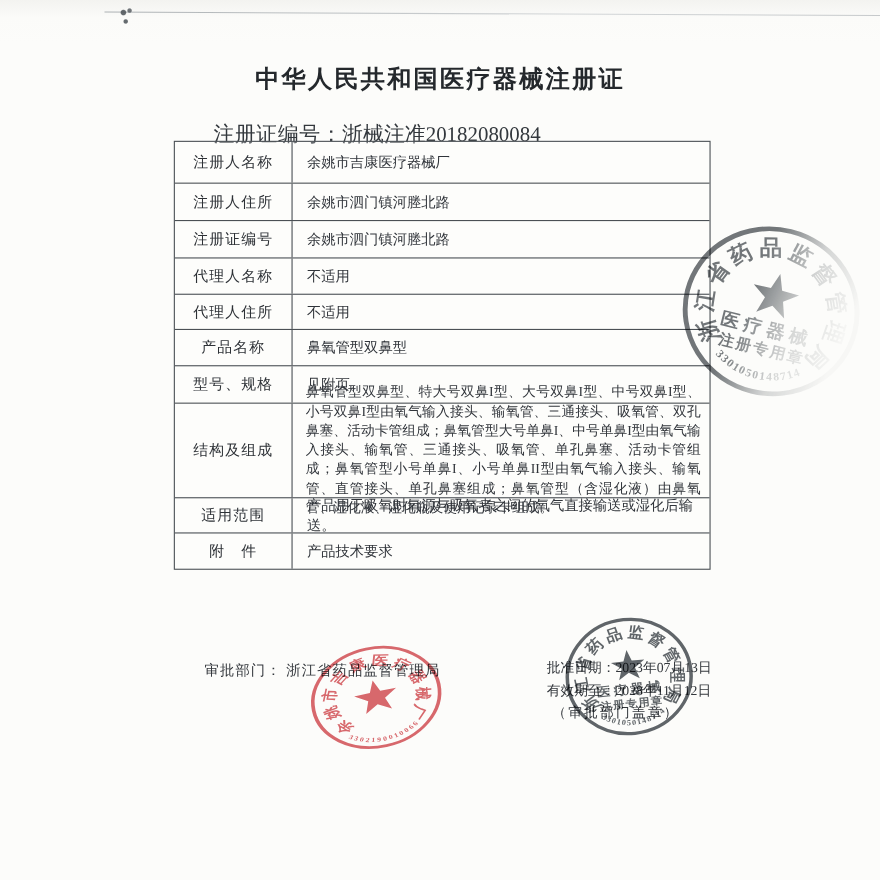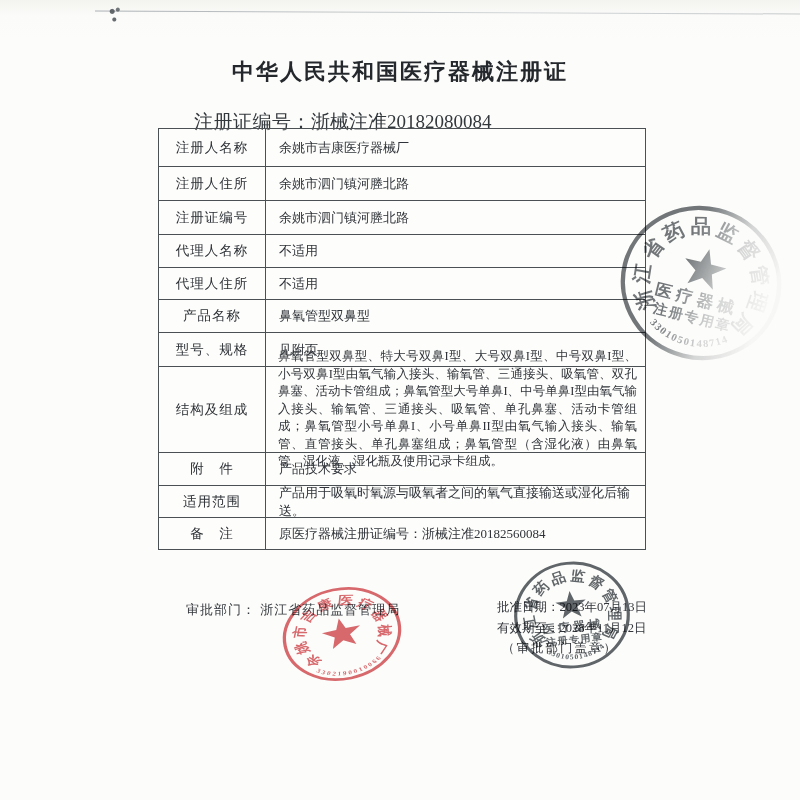--- a/index.html
+++ b/index.html
@@ -124,31 +124,27 @@
         <div class="tvalue">鼻氧管型双鼻型</div>
       </div>
       <div class="trow" style="height: 34px;">
         <div class="tlabel">型号、规格</div>
         <div class="tvalue">见附页。</div>
       </div>
       <div class="trow" style="height: 86px;">
         <div class="tlabel">结构及组成</div>
         <div class="tvalue long">鼻氧管型双鼻型、特大号双鼻I型、大号双鼻I型、中号双鼻I型、小号双鼻I型由氧气输入接头、输氧管、三通接头、吸氧管、双孔鼻塞、活动卡管组成；鼻氧管型大号单鼻I、中号单鼻I型由氧气输入接头、输氧管、三通接头、吸氧管、单孔鼻塞、活动卡管组成；鼻氧管型小号单鼻I、小号单鼻II型由氧气输入接头、输氧管、直管接头、单孔鼻塞组成；鼻氧管型（含湿化液）由鼻氧管、湿化液、湿化瓶及使用记录卡组成。</div>
       </div>
+      <div class="trow" style="height: 32px;">
+        <div class="tlabel">适用范围</div>
+        <div class="tvalue">产品用于吸氧时氧源与吸氧者之间的氧气直接输送或湿化后输送。</div>
+      </div>
       <div class="trow" style="height: 33px;">
         <div class="tlabel">附　件</div>
         <div class="tvalue">产品技术要求</div>
-      </div>
-      <div class="trow" style="height: 32px;">
-        <div class="tlabel">适用范围</div>
-        <div class="tvalue">产品用于吸氧时氧源与吸氧者之间的氧气直接输送或湿化后输送。</div>
-      </div>
-      <div class="trow" style="height: 32px;">
-        <div class="tlabel">备　注</div>
-        <div class="tvalue">原医疗器械注册证编号：浙械注准20182560084</div>
       </div>
     </div>
 
   <div class="footer-left">
     <span>审批部门：</span>
     <span>浙江省药品监督管理局</span>
   </div>
 
   <div class="footer-right">
     <div class="fr-line"><span>批准日期：</span><span>2023年07月13日</span></div>

